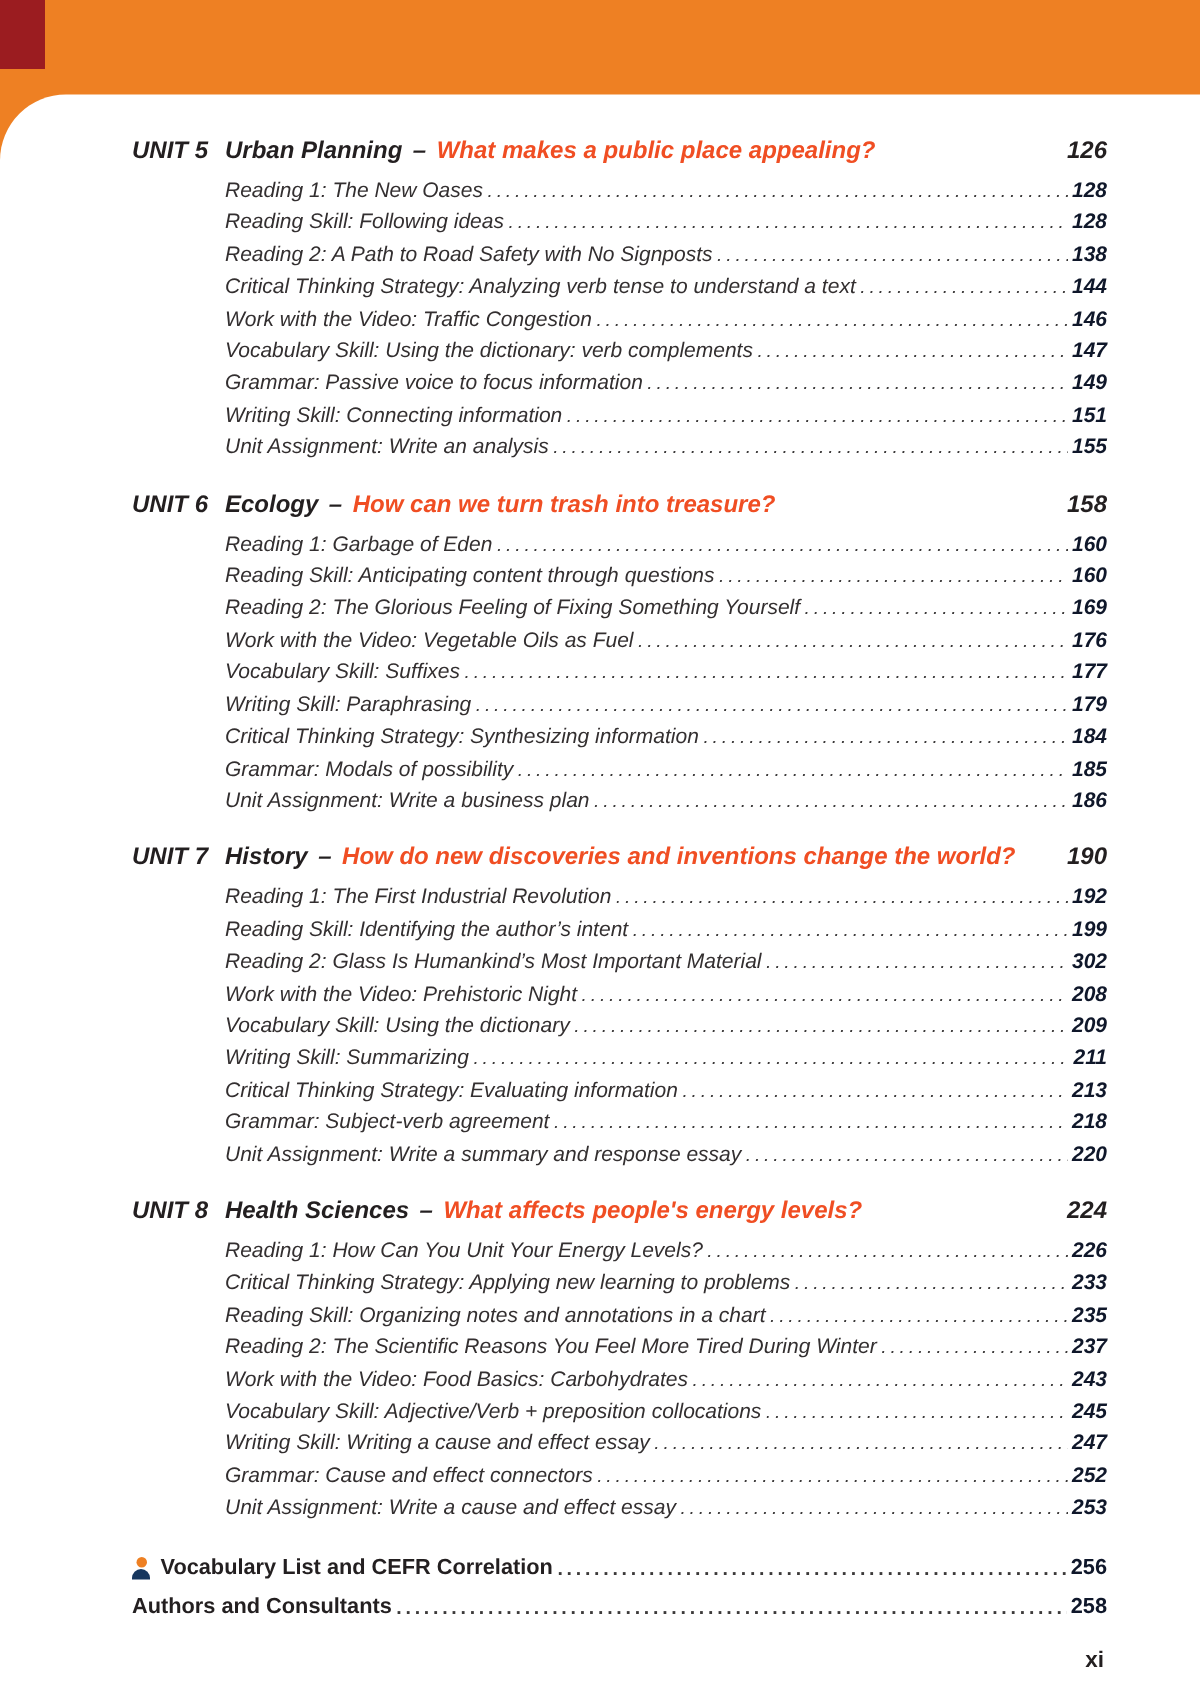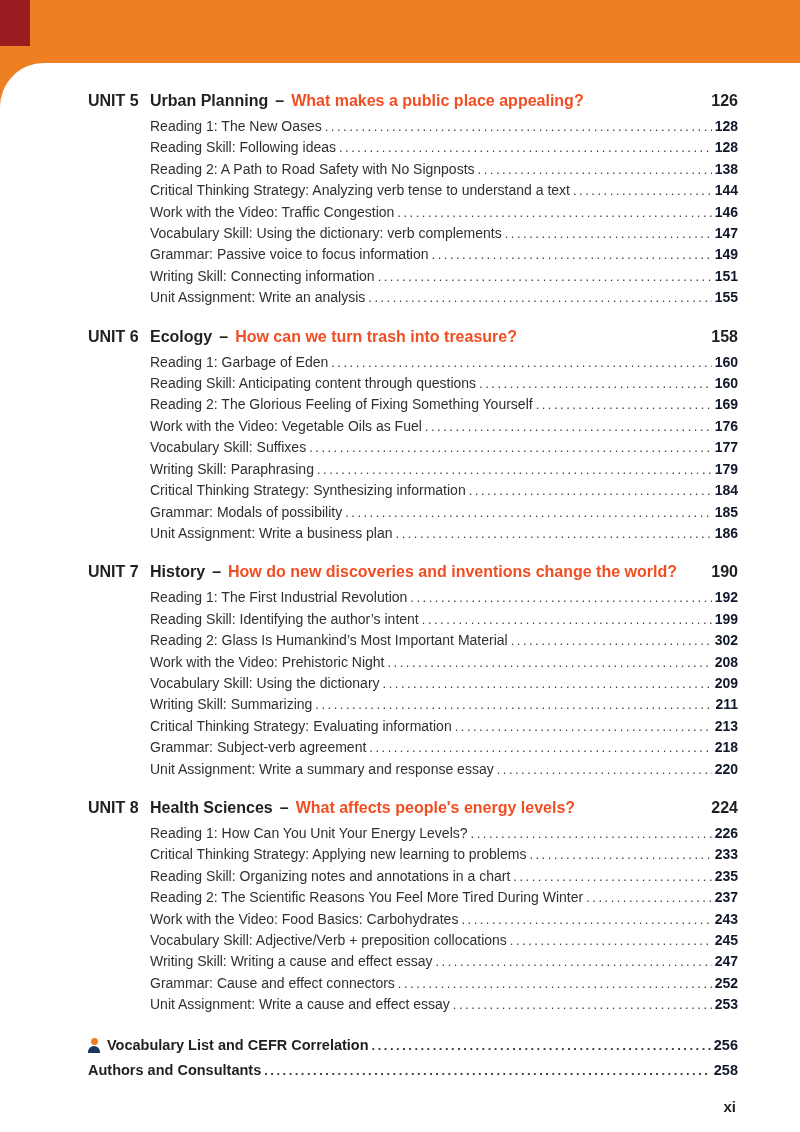--- a/index.html
+++ b/index.html
@@ -10,21 +10,21 @@
     -webkit-font-smoothing:antialiased;
   }
   
   .band{position:absolute;top:0;left:0;width:800px;height:112px;background:#EE8023;}
   .corner-tab{position:absolute;top:0;left:0;width:30px;height:46px;background:#9B1C20;z-index:3;}
   .page-white{
     position:absolute;top:63px;left:0;width:800px;height:1069px;
     background:#ffffff;border-top-left-radius:44px;z-index:2;
   }
   .toc{position:absolute;top:90px;left:88px;width:650px;z-index:4;}
-  .unit{margin-bottom:17px;}
+  .unit{margin-bottom:17px;font-style:italic;}
   .unit-heading{
     display:flex;align-items:baseline;
     font-size:16px;font-weight:bold;color:#231F20;line-height:22px;
     margin-bottom:4px;
   }
   .unit-label{flex:0 0 62px;width:62px;}
   .unit-dash{margin:0 7px;color:#231F20;}
   .unit-question{color:#F04E23;flex:1;}
   .unit-page{margin-left:0;}
   .entries{padding-left:62px;}

